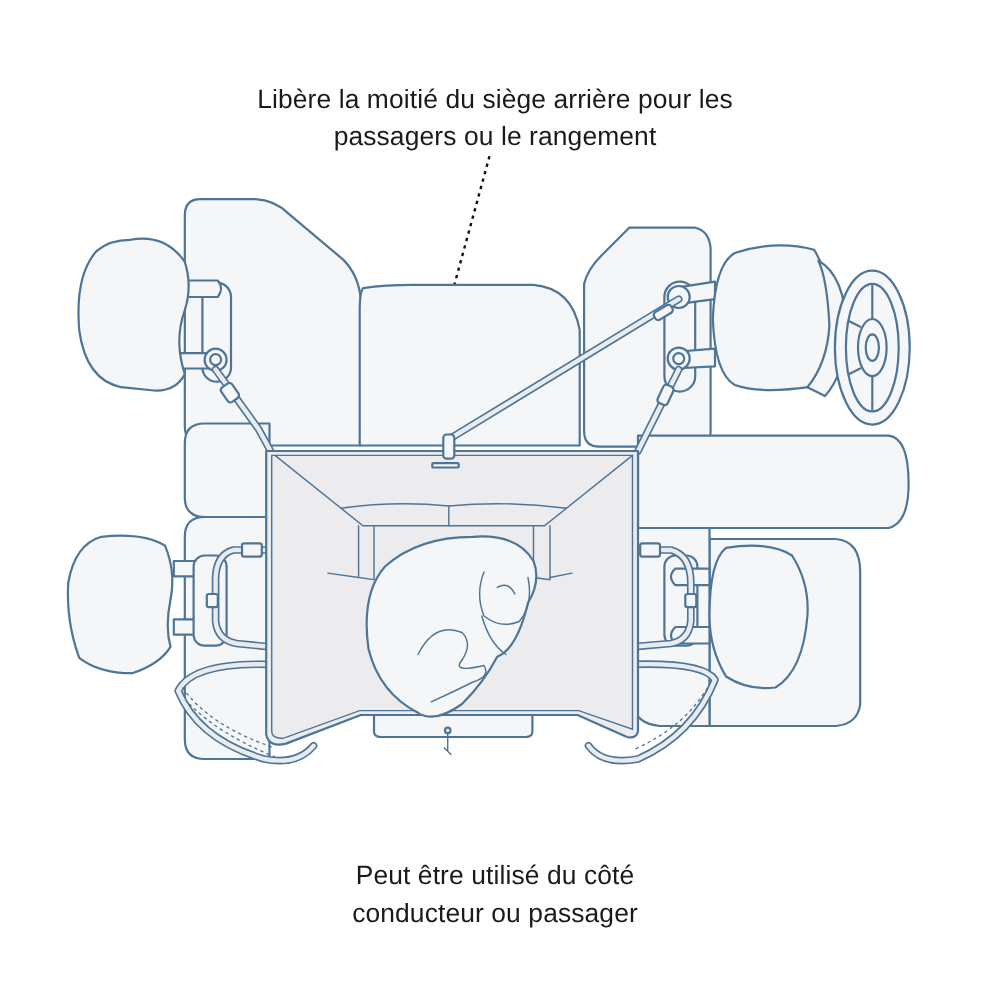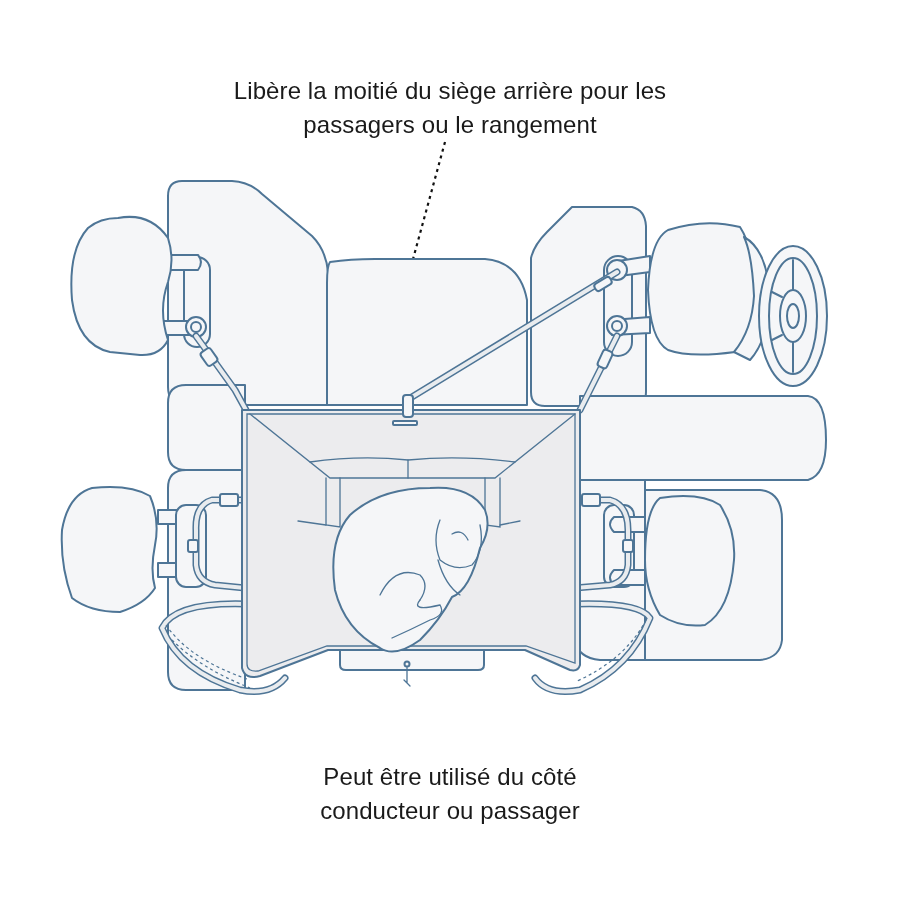--- a/index.html
+++ b/index.html
@@ -3,21 +3,21 @@
   <meta charset="utf-8">
   <style>
     html, body { margin: 0; padding: 0; background: #ffffff; }
     body { width: 900px; height: 900px; position: relative; overflow: hidden; font-family: "Liberation Sans", sans-serif; }
     .caption {
       position: absolute; left: 0; width: 900px; text-align: center;
       color: #1a1a1a; font-family: "Liberation Sans", sans-serif;
       font-size: 24px; line-height: 34px; letter-spacing: 0.1px;
     }
     #caption-top { top: 74px; }
-    #caption-bottom { top: 760px; }
+    #caption-bottom { top: 780px; }
     #illustration { position: absolute; left: 0; top: 0; }
     .o { fill: #f5f6f8; stroke: #4e7596; stroke-width: 2; stroke-linejoin: round; stroke-linecap: round; }
     .o2 { fill: #ececee; stroke: #4e7596; stroke-width: 2; stroke-linejoin: round; }
     .ln { fill: none; stroke: #4e7596; stroke-width: 2; stroke-linecap: round; stroke-linejoin: round; }
     .thin { fill: none; stroke: #4e7596; stroke-width: 1.3; stroke-linecap: round; }
     .strap { fill: none; stroke: #4e7596; stroke-width: 7; stroke-linecap: round; stroke-linejoin: round; }
     .strapi { fill: none; stroke: #e9ecef; stroke-width: 4; stroke-linecap: round; stroke-linejoin: round; }
     .dash { fill: none; stroke: #4e7596; stroke-width: 1.2; stroke-dasharray: 3 3; }
     .leader { fill: none; stroke: #111; stroke-width: 2.2; stroke-dasharray: 3 4; }
   </style>

